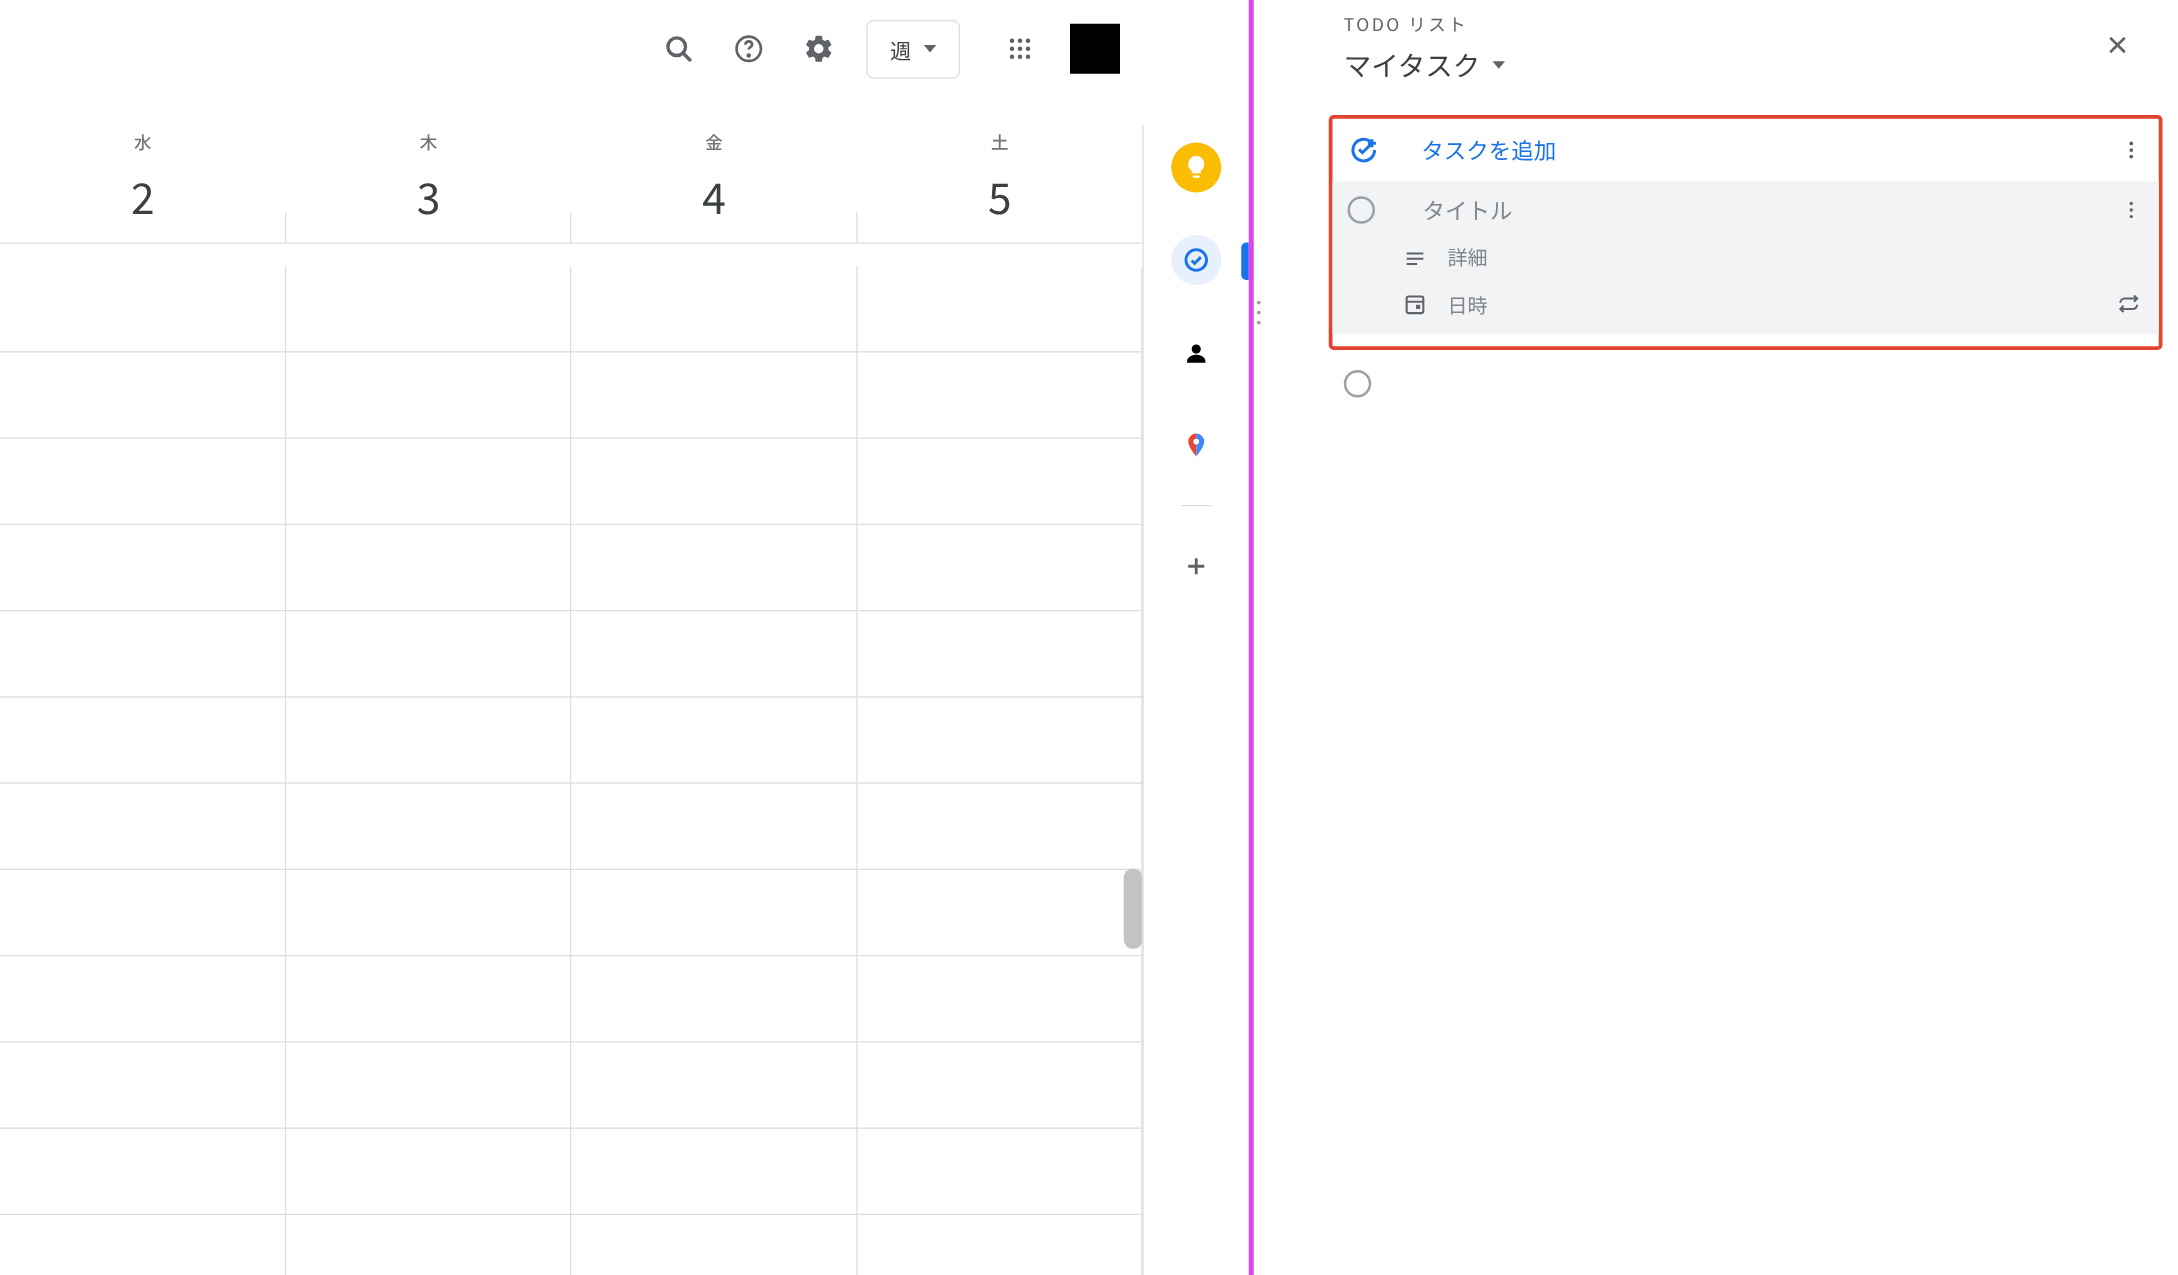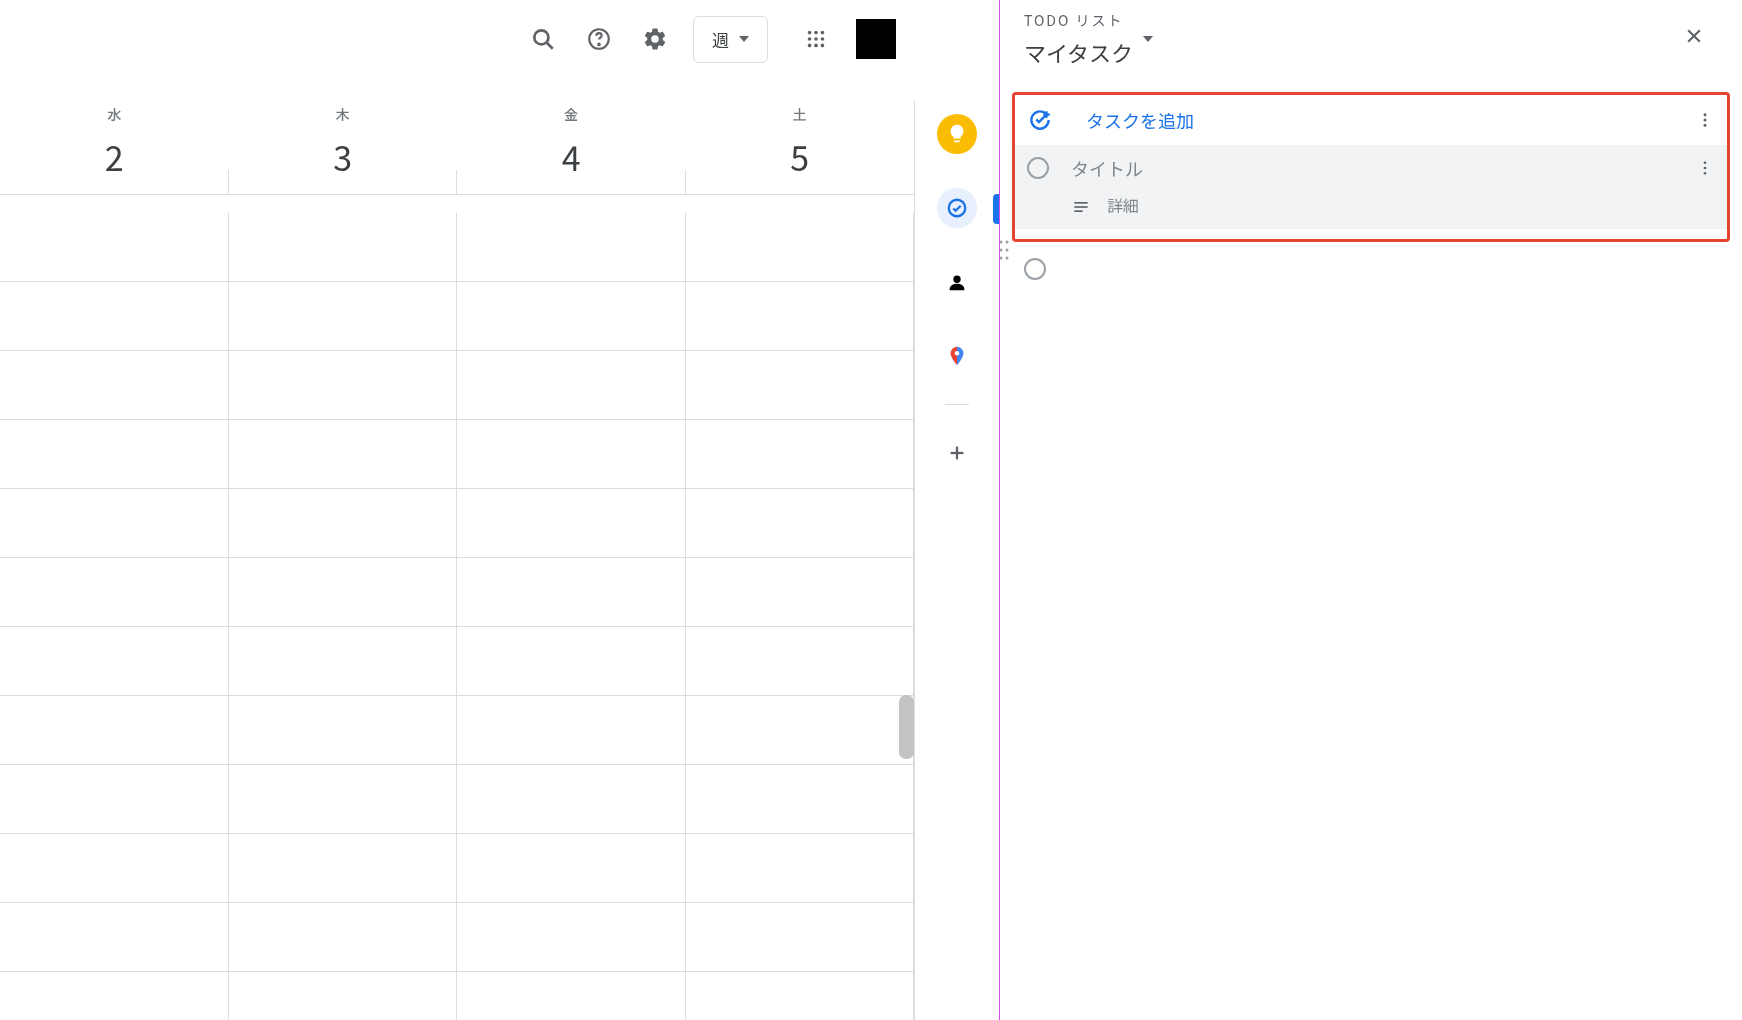--- a/index.html
+++ b/index.html
@@ -40,41 +40,41 @@
     .rail-btn svg { width: 22px; height: 22px; }
     .rail-keep { background: #fbbc04; color: #fff; }
     .rail-tasks { background: #e8f0fe; }
     .rail-tasks svg { color: #1a73e8; }
     .rail-sep { width: 24px; height: 1px; background: #dadce0; margin-top: -6px; margin-bottom: -6px; }
     .rail-plus svg { color: #5f6368; }
     .rail-tasks-wrapper { position: relative; }
     .rail-indicator { position: absolute; right: -22px; top: 6px; width: 6px; height: 30px; background: #1a73e8; border-radius: 4px 0 0 4px; }
 
     
-    .tasks-panel { position: absolute; left: 999px; top: 0; right: 0; bottom: 0; border-left: 1px solid #d946ef; padding-top: 10px; }
+    .tasks-panel { position: absolute; left: 999px; top: 0; right: 0; bottom: 0; border-left: 4px solid #d946ef; padding-top: 10px; padding-left: 48px; }
     .tasks-header { padding: 0 28px 0 24px; display: flex; align-items: flex-start; justify-content: space-between; }
     .tasks-header-left { display: flex; flex-direction: column; gap: 6px; }
     .todo-label { font-size: 14px; letter-spacing: 2px; color: #5f6368; }
-    .list-selector { display: flex; gap: 10px; font-size: 22px; color: #3c4043; cursor: pointer; }
+    .list-selector { display: flex; align-items: center; gap: 10px; font-size: 22px; color: #3c4043; cursor: pointer; }
     .list-selector .caret { border-left: 5px solid transparent; border-right: 5px solid transparent; border-top: 6px solid #5f6368; }
     .close-btn { width: 40px; height: 40px; display: flex; align-items: center; justify-content: center; color: #5f6368; cursor: pointer; margin-top: 6px; }
     .close-btn svg { width: 20px; height: 20px; }
 
     .highlight-box { margin: 24px 12px 0 12px; border: 3px solid #e2442f; border-radius: 4px; padding: 8px 0 10px 0; }
 
     .add-task-row { display: flex; align-items: center; padding: 4px 10px 12px 12px; }
     .add-task-icon { width: 26px; height: 26px; color: #1a73e8; flex-shrink: 0; }
     .add-task-label { font-size: 18px; color: #1a73e8; margin-left: 33px; flex: 1; cursor: pointer; }
     .kebab { width: 24px; height: 24px; display: flex; align-items: center; justify-content: center; color: #5f6368; cursor: pointer; }
     .kebab svg { width: 18px; height: 18px; }
 
     .task-item { background: #f1f3f4; padding: 10px 10px 12px 12px; }
     .task-title-row { display: flex; align-items: center; }
     .task-radio { width: 22px; height: 22px; border: 2px solid #9aa0a6; border-radius: 50%; cursor: pointer; flex-shrink: 0; }
-    .task-title { font-size: 18px; color: #80868b; margin-left: 22px; flex: 1; cursor: text; }
+    .task-title { font-size: 18px; color: #80868b; margin-left: 38px; flex: 1; cursor: text; }
     .task-detail-row { display: flex; align-items: flex-end; margin-top: 12px; padding-left: 44px; }
     .task-detail-row svg { width: 20px; height: 20px; color: #5f6368; flex-shrink: 0; }
     .task-detail-row span { font-size: 16px; color: #80868b; margin-left: 16px; }
     .task-date-row { display: flex; align-items: center; margin-top: 14px; padding-left: 44px; }
     .task-date-row svg.date-icon { width: 20px; height: 20px; color: #5f6368; flex-shrink: 0; }
     .task-date-row span { font-size: 16px; color: #80868b; margin-left: 16px; flex: 1; }
     .repeat-icon { width: 20px; height: 20px; color: #5f6368; cursor: pointer; margin-right: 4px; }
 
     .empty-task-row { display: flex; align-items: center; padding: 16px 10px 0 24px; }
 
@@ -315,19 +315,33 @@
         </div>
       </div>
       <div class="task-detail-row">
         <svg viewBox="0 0 24 24" fill="none" stroke="currentColor" stroke-width="2">
             <line x1="4" y1="7" x2="20" y2="7"></line>
             <line x1="4" y1="12" x2="20" y2="12"></line>
             <line x1="4" y1="17" x2="14" y2="17"></line>
           </svg>
         <span>詳細</span>
       </div>
+      <div class="task-date-row">
+        <svg class="date-icon" viewBox="0 0 24 24" fill="currentColor">
+            <rect x="4" y="5" width="16" height="16" rx="2" fill="none" stroke="currentColor" stroke-width="2"></rect>
+            <line x1="4" y1="10" x2="20" y2="10" stroke="currentColor" stroke-width="2"></line>
+            <rect x="13" y="13" width="4" height="4"></rect>
+          </svg>
+        <span>日時</span>
+        <svg class="repeat-icon" viewBox="0 0 24 24" fill="none" stroke="currentColor" stroke-width="2">
+            <path d="M17 4l3 3-3 3"></path>
+            <path d="M20 7H8a4 4 0 0 0-4 4"></path>
+            <path d="M7 20l-3-3 3-3"></path>
+            <path d="M4 17h12a4 4 0 0 0 4-4"></path>
+          </svg>
+      </div>
     </div>
   </div>
 
   <div class="empty-task-row">
     <div class="task-radio"></div>
   </div>
 </div>
 
 </body></html>

